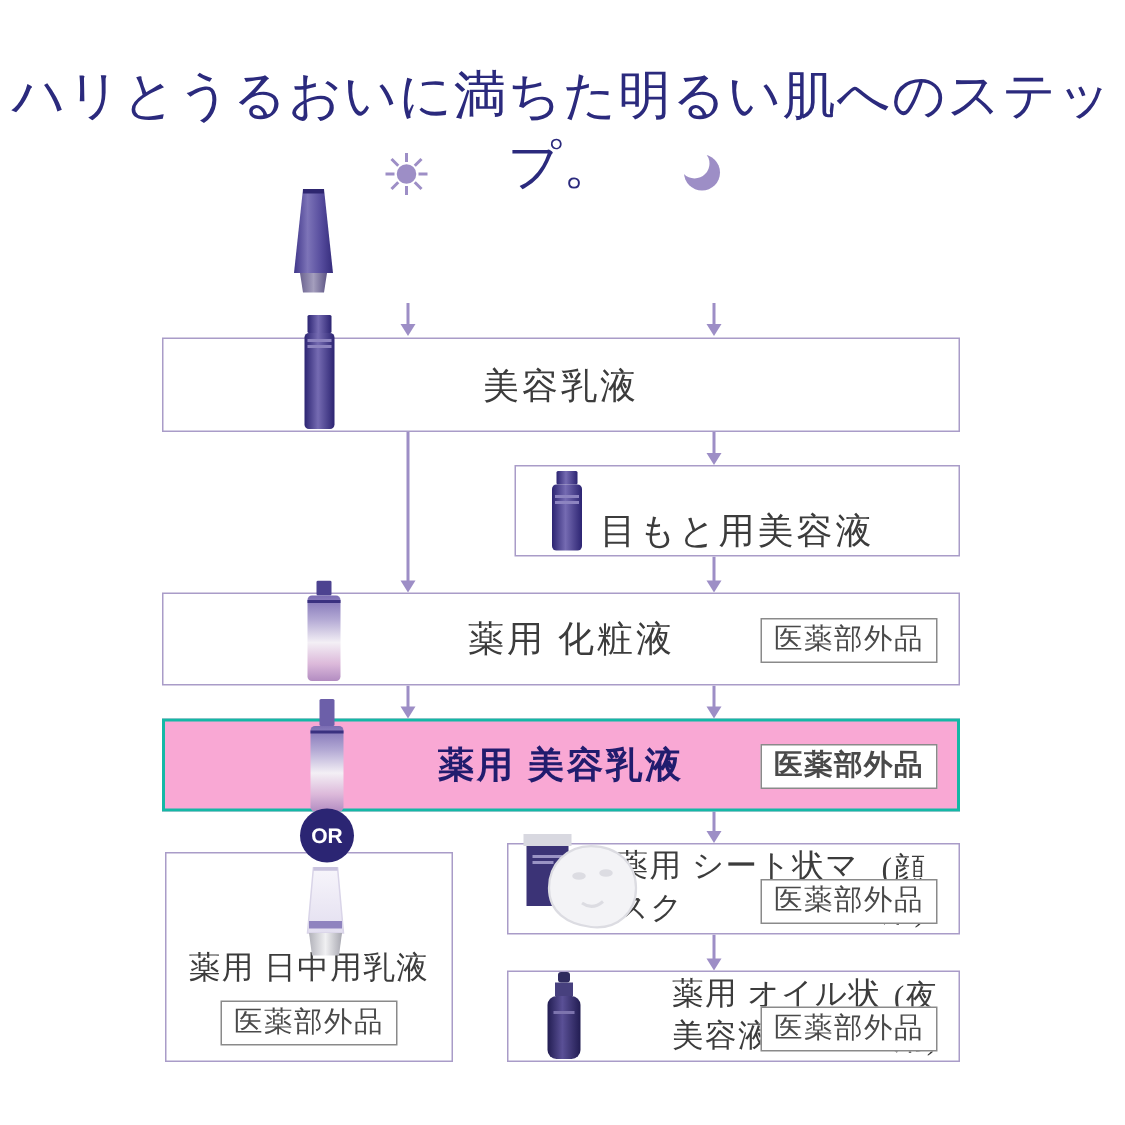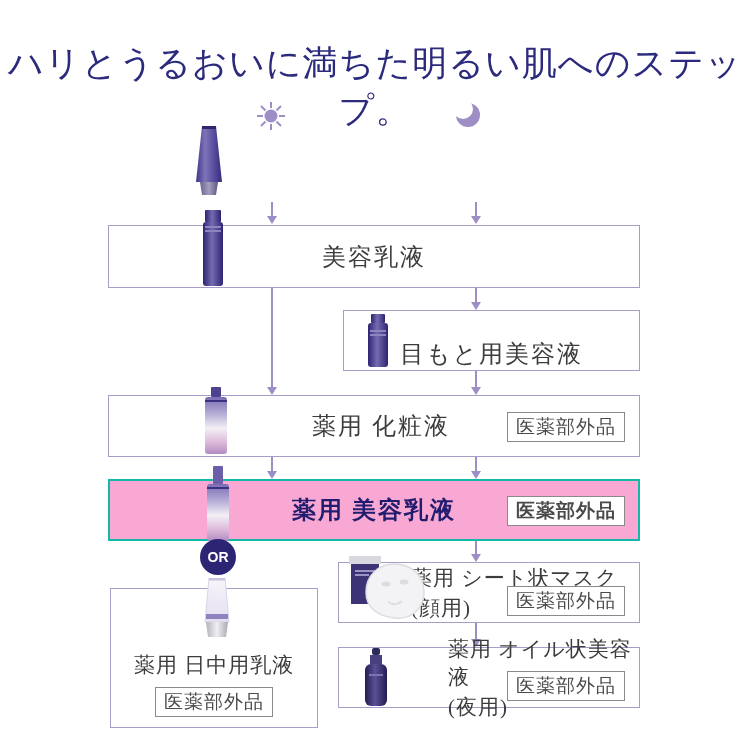--- a/index.html
+++ b/index.html
@@ -29,21 +29,21 @@
     border-left:5px solid transparent;border-right:5px solid transparent;
     border-top:8px solid #9d8ec6;
   }
   .or-badge{
     position:absolute;left:200px;top:539px;width:36px;height:36px;border-radius:50%;
     background:#2b2573;color:#ffffff;display:flex;align-items:center;justify-content:center;
     font-family:Liberation Sans, sans-serif;font-size:14px;font-weight:700;
     z-index:6;letter-spacing:0;
   }
   .product{position:absolute;z-index:5;}
-  .twoline{display:flex;flex-direction:column;justify-content:center;align-items:flex-start;
+  .twoline{display:flex;justify-content:center;align-items:flex-start;
     margin-left:72px;width:100%;height:100%;box-sizing:border-box;font-size:21px;letter-spacing:1px;}
   .twoline .l2{margin-top:2px;}
   .stack{display:flex;flex-direction:column;align-items:center;justify-content:flex-end;
     width:100%;height:100%;box-sizing:border-box;padding-bottom:10px;font-size:21px;letter-spacing:1px;}
   .stack .badge-inline{
     position:static;margin-top:8px;border:1px solid #8a8a8a;background:#fff;color:#4a4a4a;
     font-size:19px;letter-spacing:1px;padding:1px 8px;line-height:26px;
   }
 </style>
 </head>
@@ -183,21 +183,21 @@
     <rect x="7" y="0" width="32" height="8" fill="#d8d8e0"></rect>
     <rect x="9" y="8" width="28" height="40" fill="#3b3376"></rect>
     <rect x="13" y="14" width="20" height="2" fill="#9a93c4"></rect>
     <rect x="13" y="18" width="14" height="2" fill="#9a93c4"></rect>
     <path d="M52,8 C70,8 82,20 82,36 C82,52 70,64 52,62 C36,60 24,52 24,36 C24,20 36,8 52,8 Z" fill="#f3f3f6" stroke="#dcdce2" stroke-width="1.5"></path>
     <ellipse cx="44" cy="28" rx="4.5" ry="2.5" fill="#dcdce2"></ellipse>
     <ellipse cx="62" cy="26" rx="4.5" ry="2.5" fill="#dcdce2"></ellipse>
     <path d="M46,46 Q53,51 60,45" fill="none" stroke="#dcdce2" stroke-width="2"></path>
   </svg>
 
-  <div class="box" style="left:110px;top:588px;width:208px;height:140px;">
+  <div class="box" style="left:110px;top:568px;width:192px;height:140px;">
     <div class="stack">
       <span>薬用 日中用乳液</span>
       <span class="badge-inline">医薬部外品</span>
     </div>
   </div>
   <svg class="product" style="left:196px;top:578px;" width="42" height="62" viewBox="0 0 42 62">
     <defs>
       <linearGradient id="dayT" x1="0" y1="0" x2="0" y2="1">
         <stop offset="0" stop-color="#f7f5fb"></stop>
           <stop offset="1" stop-color="#e3dff0"></stop>

